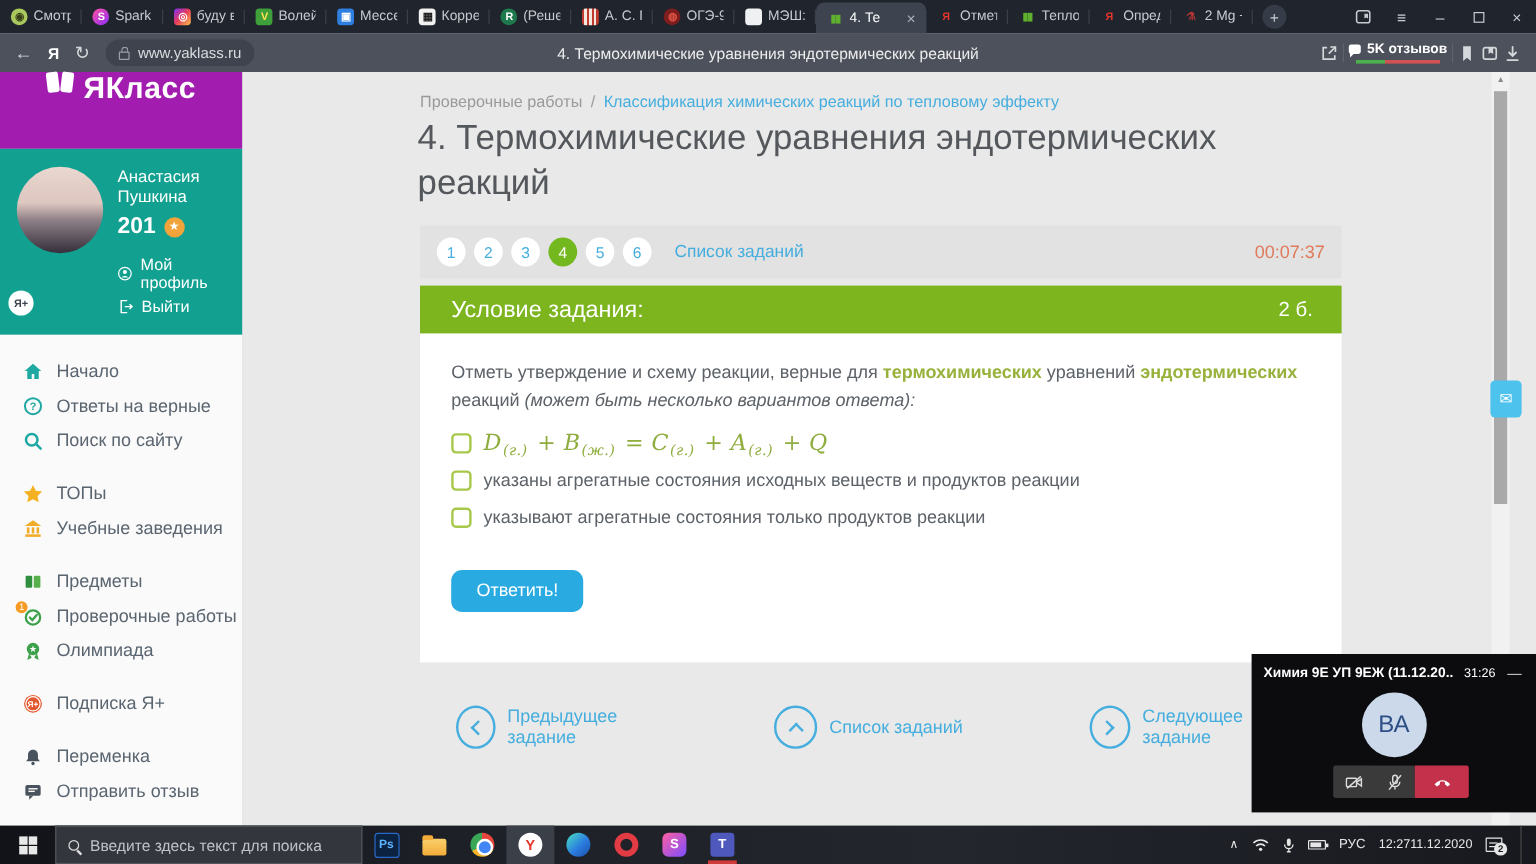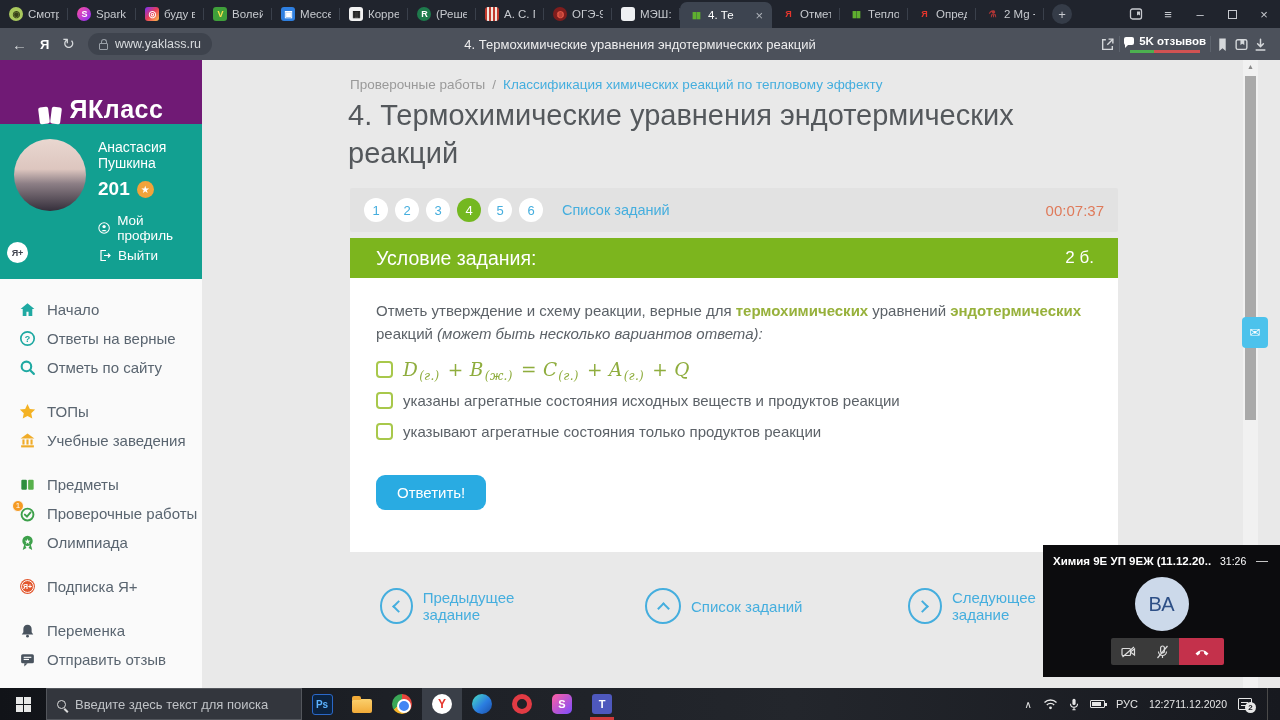--- a/index.html
+++ b/index.html
@@ -31,21 +31,21 @@
 .tb-right{margin-left:auto;display:flex;align-items:center;gap:4px}
 .tb-div{width:1px;height:16px;background:#5d636d}
 .reviews{display:flex;flex-direction:column;align-items:center;gap:3px}
 .reviews-row{display:flex;align-items:center;gap:5px;font-size:11.5px;font-weight:bold;color:#fff}
 .rev-bubble{width:10px;height:8px;background:#fff;border-radius:2px;position:relative}
 .rev-bubble::after{content:"";position:absolute;left:1px;bottom:-3px;border:3px solid transparent;border-top-color:#fff;border-left-color:#fff;width:0;height:0}
 .rev-bar{width:70px;height:3px;background:linear-gradient(90deg,#4cb04f 0 34%,#d05252 34% 100%)}
 
 
 .sidebar{position:absolute;left:0;top:60px;width:202px;height:628px;display:flex;flex-direction:column;box-shadow:1px 0 0 #d6d6d6}
-.logo-band{height:64px;background:#701a75;display:flex;align-items:flex-end;justify-content:center;gap:9px;flex:none}
+.logo-band{height:64px;background:#a21caf;display:flex;align-items:flex-start;justify-content:center;gap:9px;flex:none}
 .logo-book{display:flex;gap:2px}
 .logo-book span{width:10px;height:17px;background:#fff;border-radius:2px}
 .logo-book span:first-child{transform:rotate(-7deg)}
 .logo-book span:last-child{transform:rotate(7deg)}
 .logo-text{color:#fff;font-size:25px;font-weight:600;letter-spacing:.5px}
 .profile-band{background:#12a091;padding:15px 10px 16px 14px;display:flex;gap:12px;flex:none}
 .avatar-wrap{position:relative;flex:none}
 .avatar{width:72px;height:72px;border-radius:50%;background:linear-gradient(180deg,#e9d7d0 0%,#ddc6bf 42%,#8d7f86 62%,#352f3b 100%)}
 .ya-badge{position:absolute;left:-7px;bottom:0;width:21px;height:21px;border-radius:50%;background:#fff;display:flex;align-items:center;justify-content:center;font-size:9px;font-weight:bold;color:#3f424d}
 .user-info{color:#fff;font-size:14px;display:flex;flex-direction:column}
@@ -321,21 +321,21 @@
           </span>
         <span>Ответы на верные</span>
       </div>
       <div class="menu-item">
         <span class="micon">
             <svg width="17" height="17" viewBox="0 0 16 16">
               <circle cx="7" cy="7" r="4.5" fill="none" stroke="#1fa9a2" stroke-width="2"></circle>
               <path d="M10.5 10.5 14 14" stroke="#1fa9a2" stroke-width="2" stroke-linecap="round"></path>
             </svg>
           </span>
-        <span>Отметь по сайту</span>
+        <span>Поиск по сайту</span>
       </div>
       <div class="menu-gap"></div>
       <div class="menu-item">
         <span class="micon">
             <svg width="17" height="17" viewBox="0 0 16 16">
               <path d="M8 1l2.2 4.6 5 .6-3.7 3.5 1 5L8 12.2l-4.5 2.5 1-5L.8 6.2l5-.6z" fill="#f4b223"></path>
             </svg>
           </span>
         <span>ТОПы</span>
       </div>

